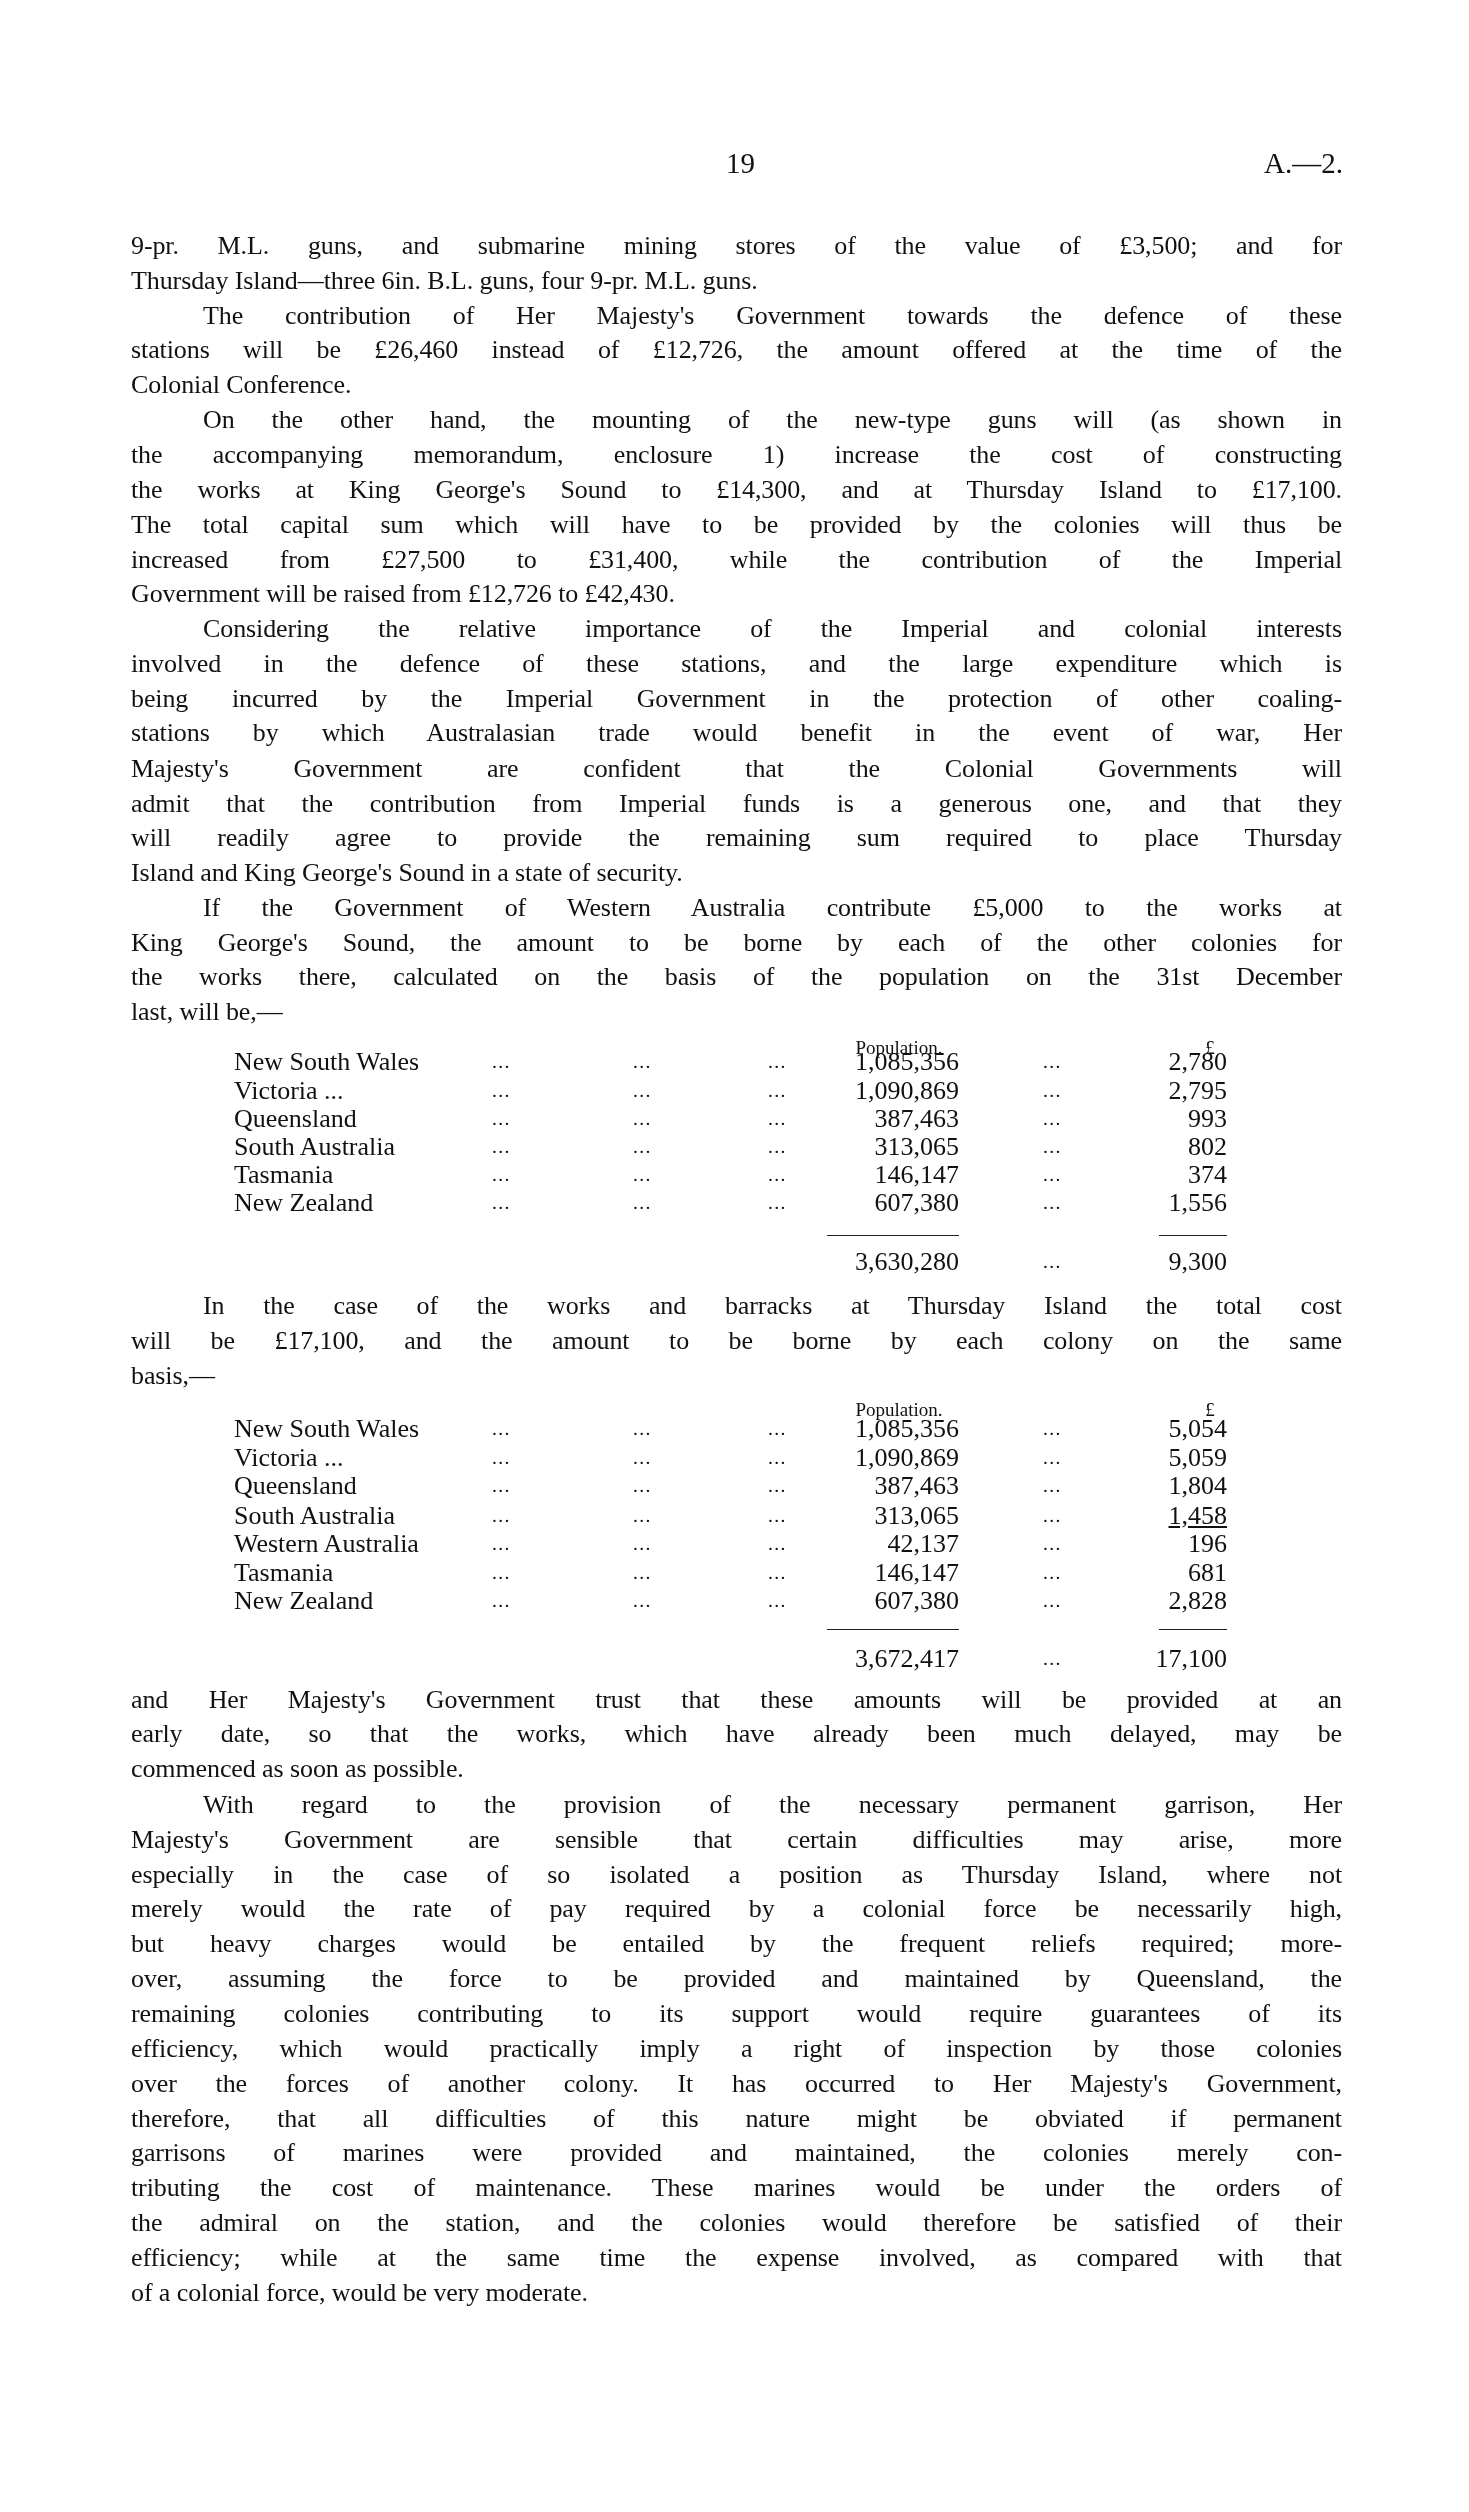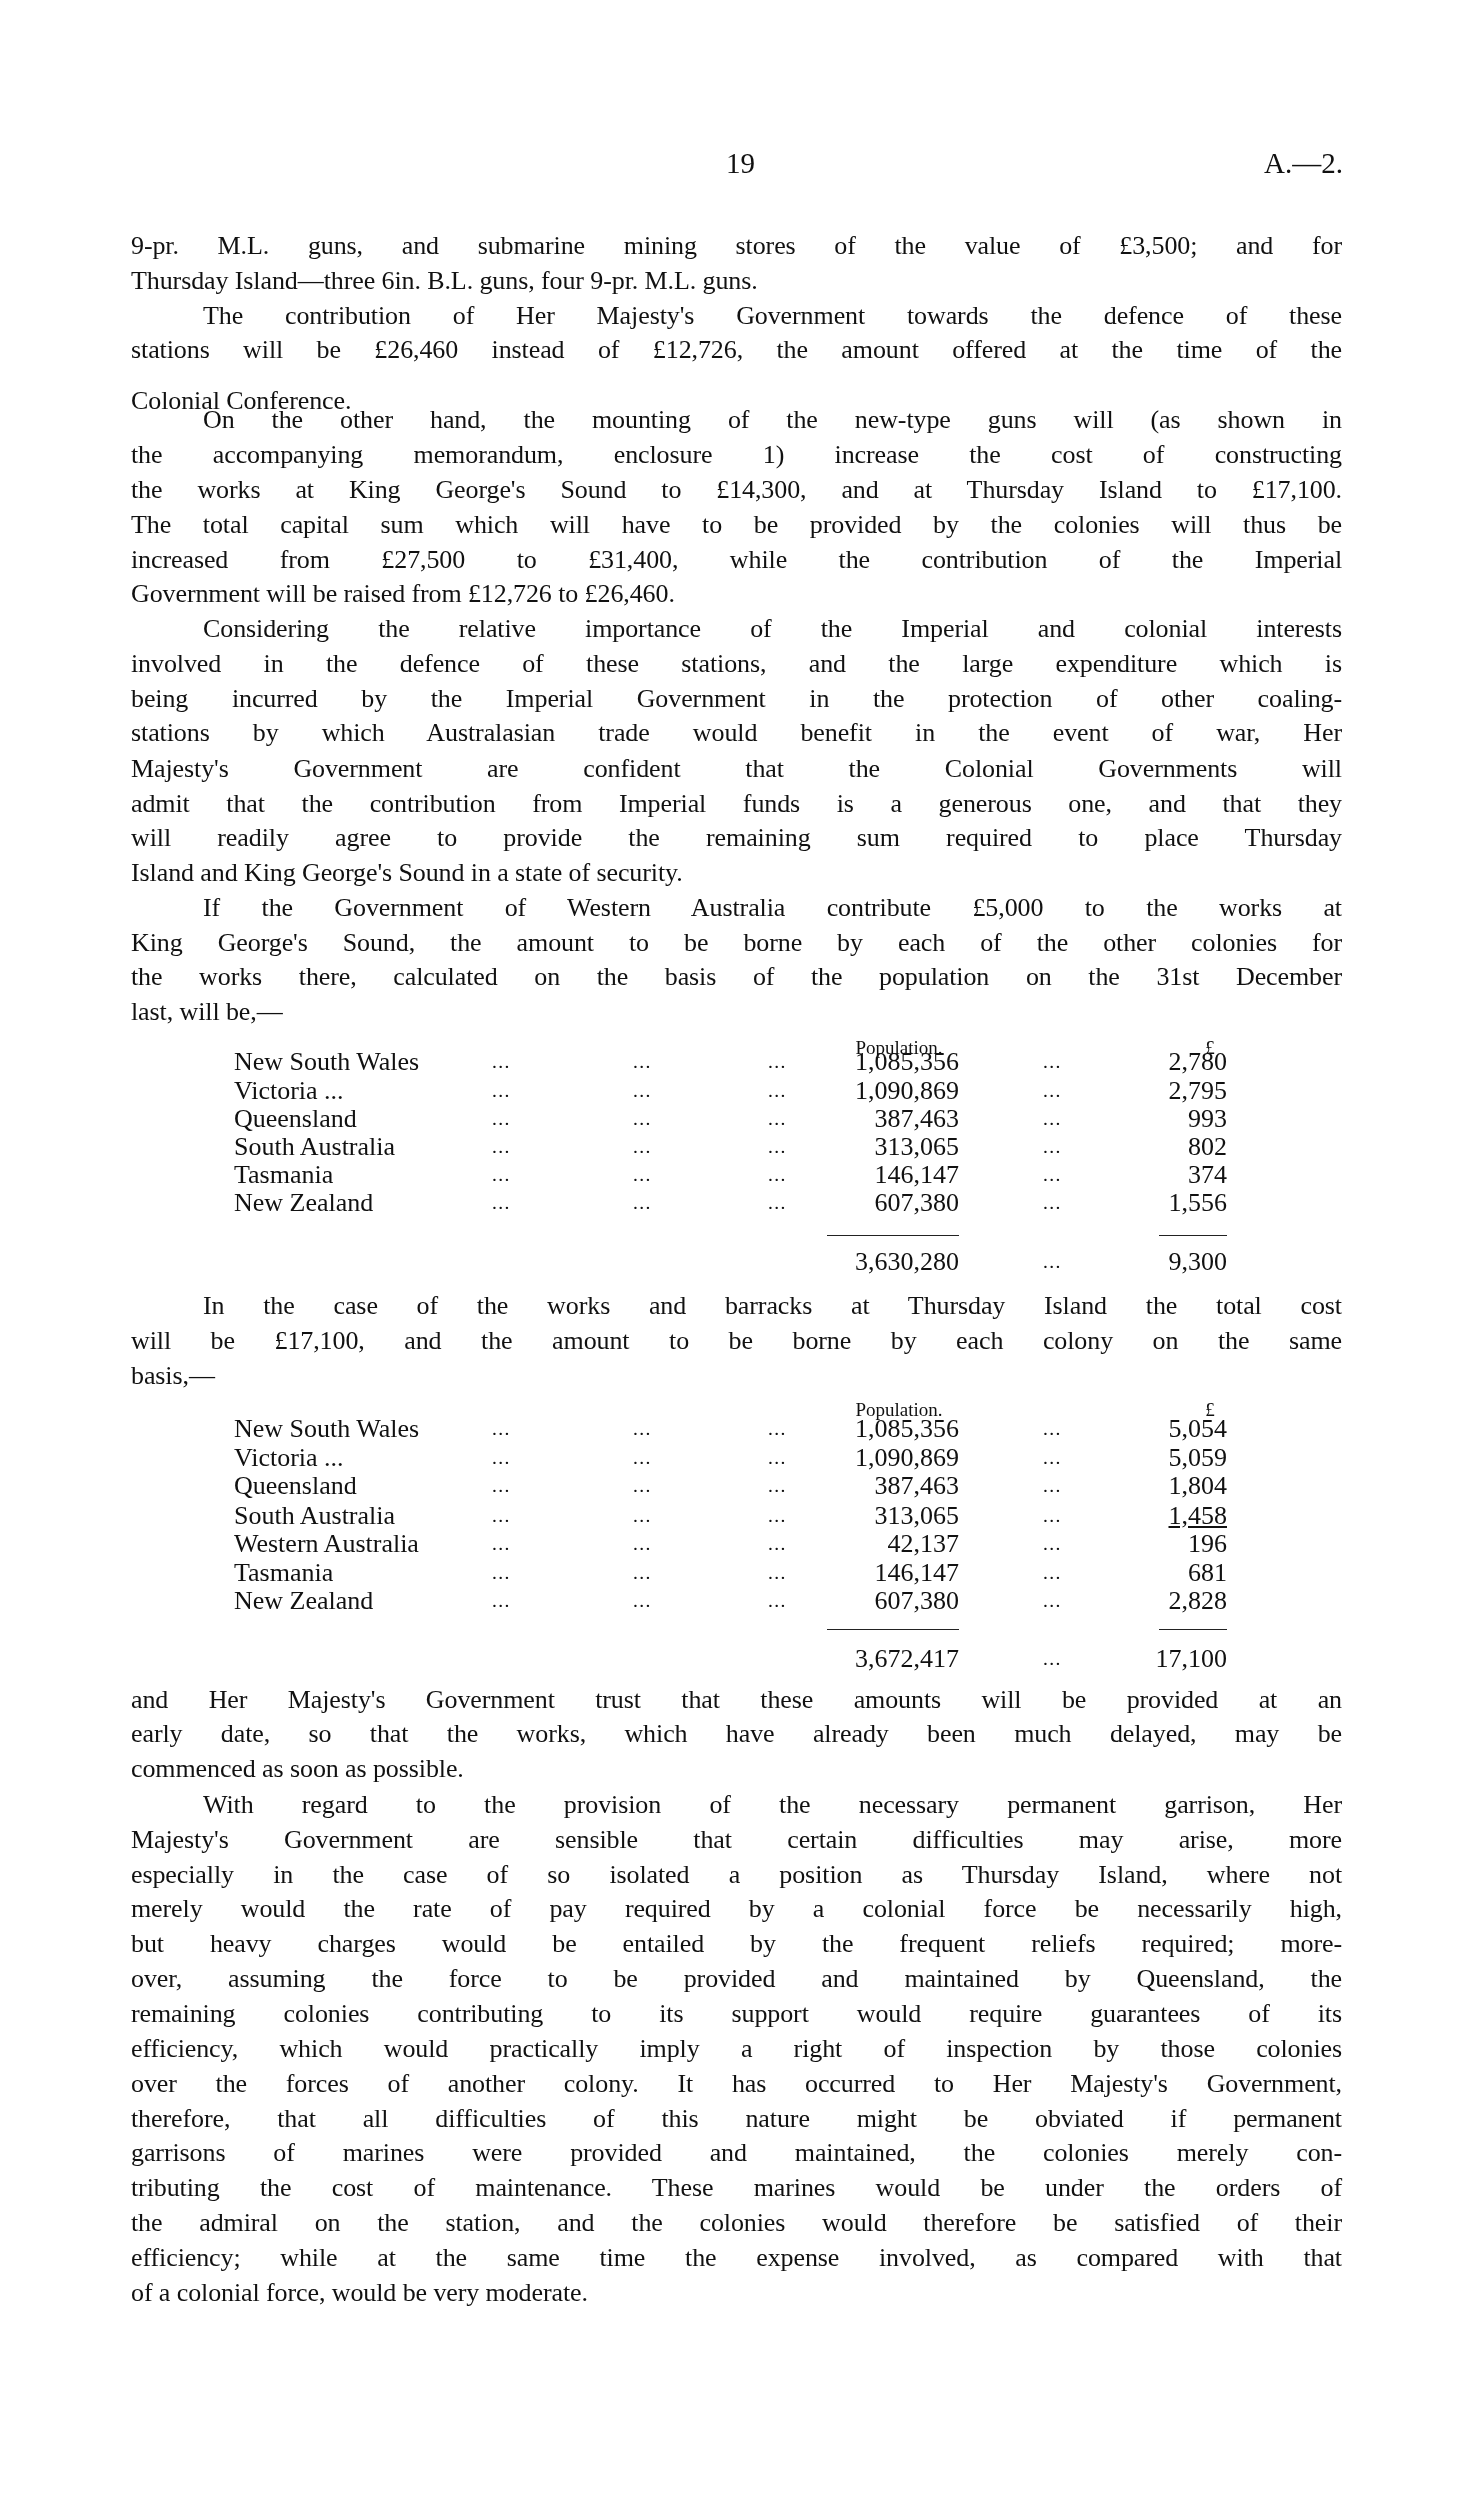--- a/index.html
+++ b/index.html
@@ -41,29 +41,29 @@
   <div class="hdr hdr-ref">A.—2.</div>
 
   <div id="body-flow">
       <div>
         <div class="line" style="top: 228px;">9-pr. M.L. guns, and submarine mining stores of the value of £3,500; and for</div>
         <div class="line last" style="top: 263px;">Thursday Island—three 6in. B.L. guns, four 9-pr. M.L. guns.</div>
       </div>
       <div>
         <div class="line indent" style="top: 298px;">The contribution of Her Majesty's Government towards the defence of these</div>
         <div class="line" style="top: 332px;">stations will be £26,460 instead of £12,726, the amount offered at the time of the</div>
-        <div class="line last" style="top: 367px; margin-top: 16px;">Colonial Conference.</div>
+        <div class="line last" style="top: 367px;">Colonial Conference.</div>
       </div>
       <div>
         <div class="line indent" style="top: 402px;">On the other hand, the mounting of the new-type guns will (as shown in</div>
         <div class="line" style="top: 437px;">the accompanying memorandum, enclosure 1) increase the cost of constructing</div>
         <div class="line" style="top: 472px;">the works at King George's Sound to £14,300, and at Thursday Island to £17,100.</div>
         <div class="line" style="top: 507px;">The total capital sum which will have to be provided by the colonies will thus be</div>
         <div class="line" style="top: 542px;">increased from £27,500 to £31,400, while the contribution of the Imperial</div>
-        <div class="line last" style="top: 576px;">Government will be raised from £12,726 to £26,460.</div>
+        <div class="line last" style="top: 576px;">Government will be raised from £12,726 to £42,430.</div>
       </div>
       <div>
         <div class="line indent" style="top: 611px;">Considering the relative importance of the Imperial and colonial interests</div>
         <div class="line" style="top: 646px;">involved in the defence of these stations, and the large expenditure which is</div>
         <div class="line" style="top: 681px;">being incurred by the Imperial Government in the protection of other coaling-</div>
         <div class="line" style="top: 715px;">stations by which Australasian trade would benefit in the event of war, Her</div>
         <div class="line" style="top: 751px;">Majesty's Government are confident that the Colonial Governments will</div>
         <div class="line" style="top: 786px;">admit that the contribution from Imperial funds is a generous one, and that they</div>
         <div class="line" style="top: 820px;">will readily agree to provide the remaining sum required to place Thursday</div>
         <div class="line last" style="top: 855px;">Island and King George's Sound in a state of security.</div>

